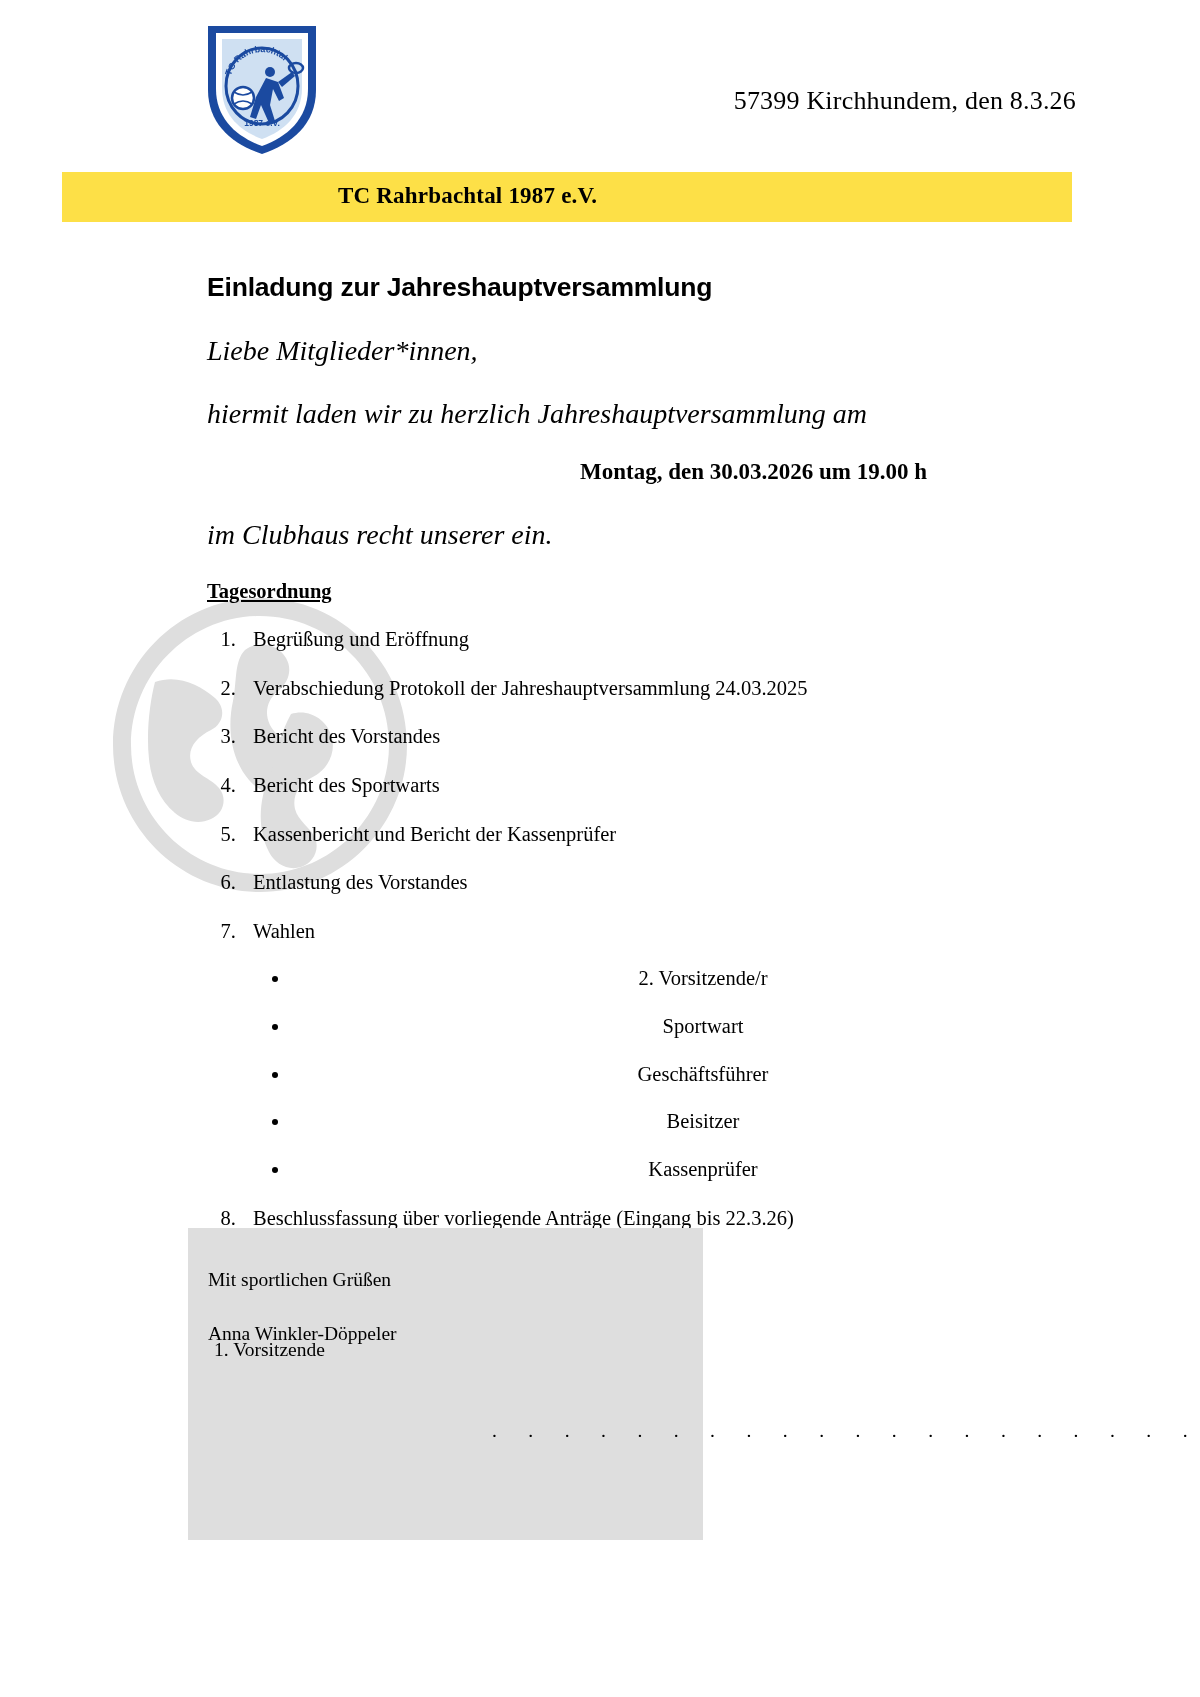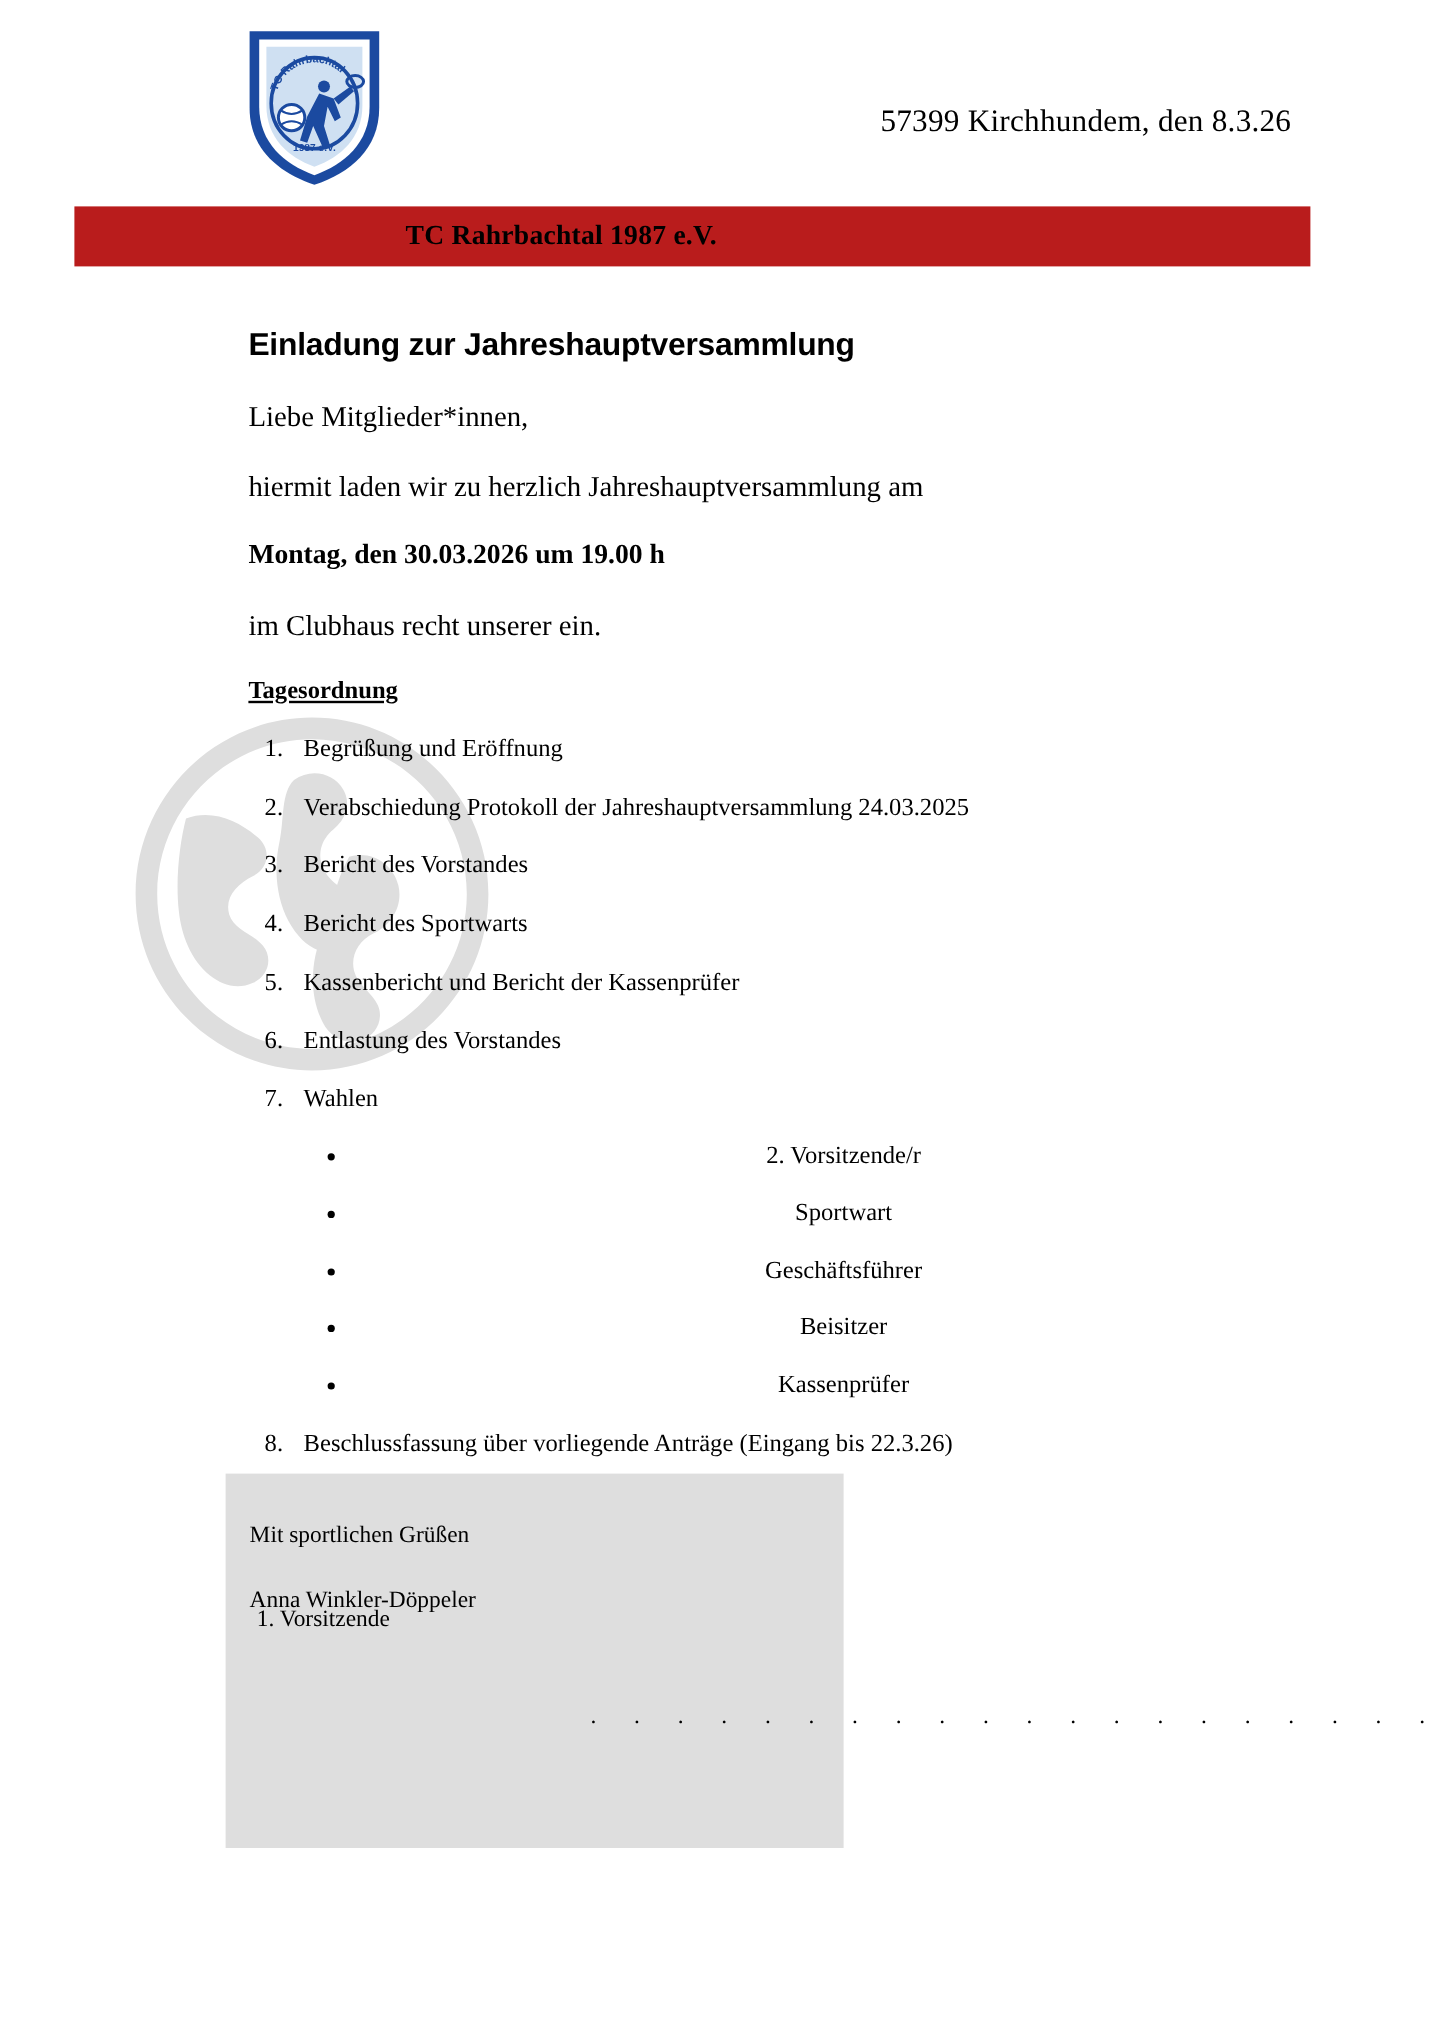--- a/index.html
+++ b/index.html
@@ -52,23 +52,22 @@
     white-space: nowrap;
   }
 
   
   .club-bar {
     position: absolute;
     left: 62px;
     top: 172px;
     width: 1010px;
     height: 50px;
-    background: #b91c1c;
-    z-index: 2;
-    padding-left: 20px;
+    background: #fde047;
+    z-index: 2;
   }
   .club-bar-text {
     position: absolute;
     left: 276px;
     top: 11px;
     font-size: 23px;
     font-weight: bold;
     letter-spacing: 0.2px;
   }
   .club-bar-text .tail {
@@ -84,28 +83,29 @@
     z-index: 2;
   }
   h1.doc-title {
     font-family: "Liberation Sans", sans-serif;
     font-size: 26.5px;
     font-weight: bold;
     margin: 0 0 30px 0;
     letter-spacing: -0.2px;
   }
   p.para {
-    font-size: 24px;
+    font-size: 28px;
     margin: 0 0 28px 0;
     line-height: 1.25;
+    font-style: italic;
   }
   p.center-bold {
     font-size: 23px;
     font-weight: bold;
-    text-align: left;
+    text-align: right;
     margin: 0 0 32px 0;
     padding-right: 180px;
   }
   .section-head {
     font-size: 20.5px;
     font-weight: bold;
     text-decoration: underline;
     margin: 0 0 24px 0;
   }
 

